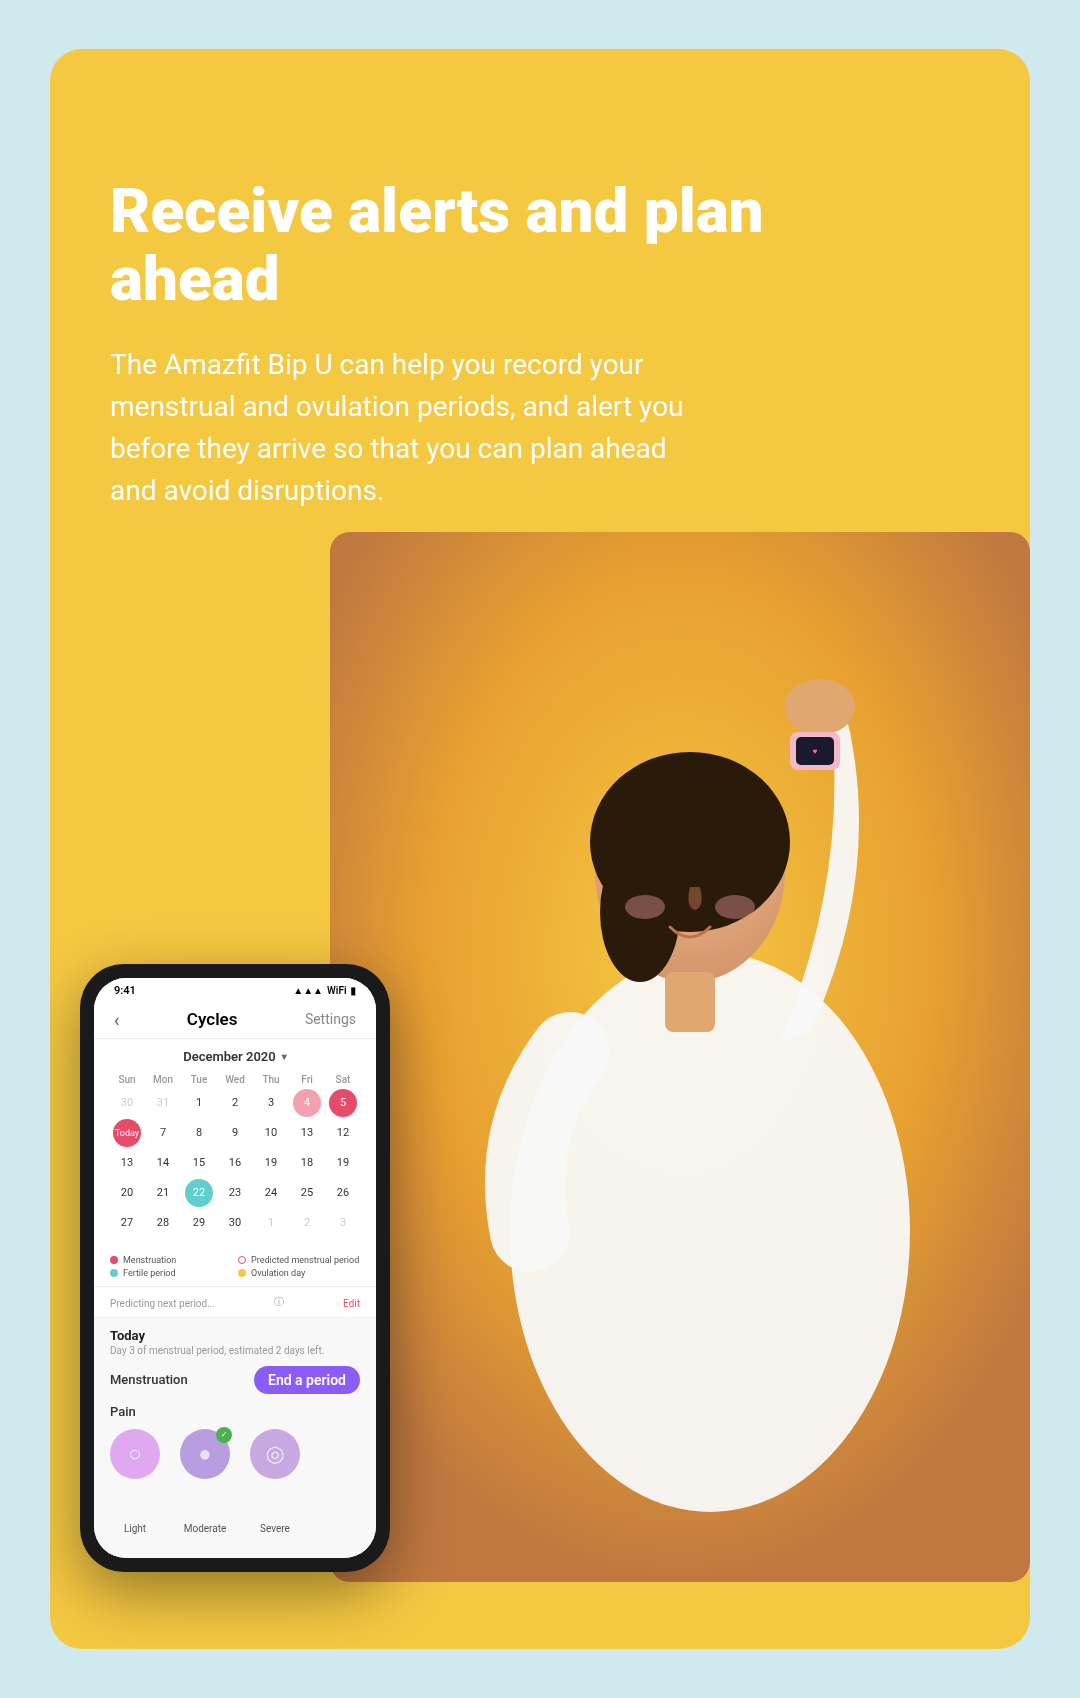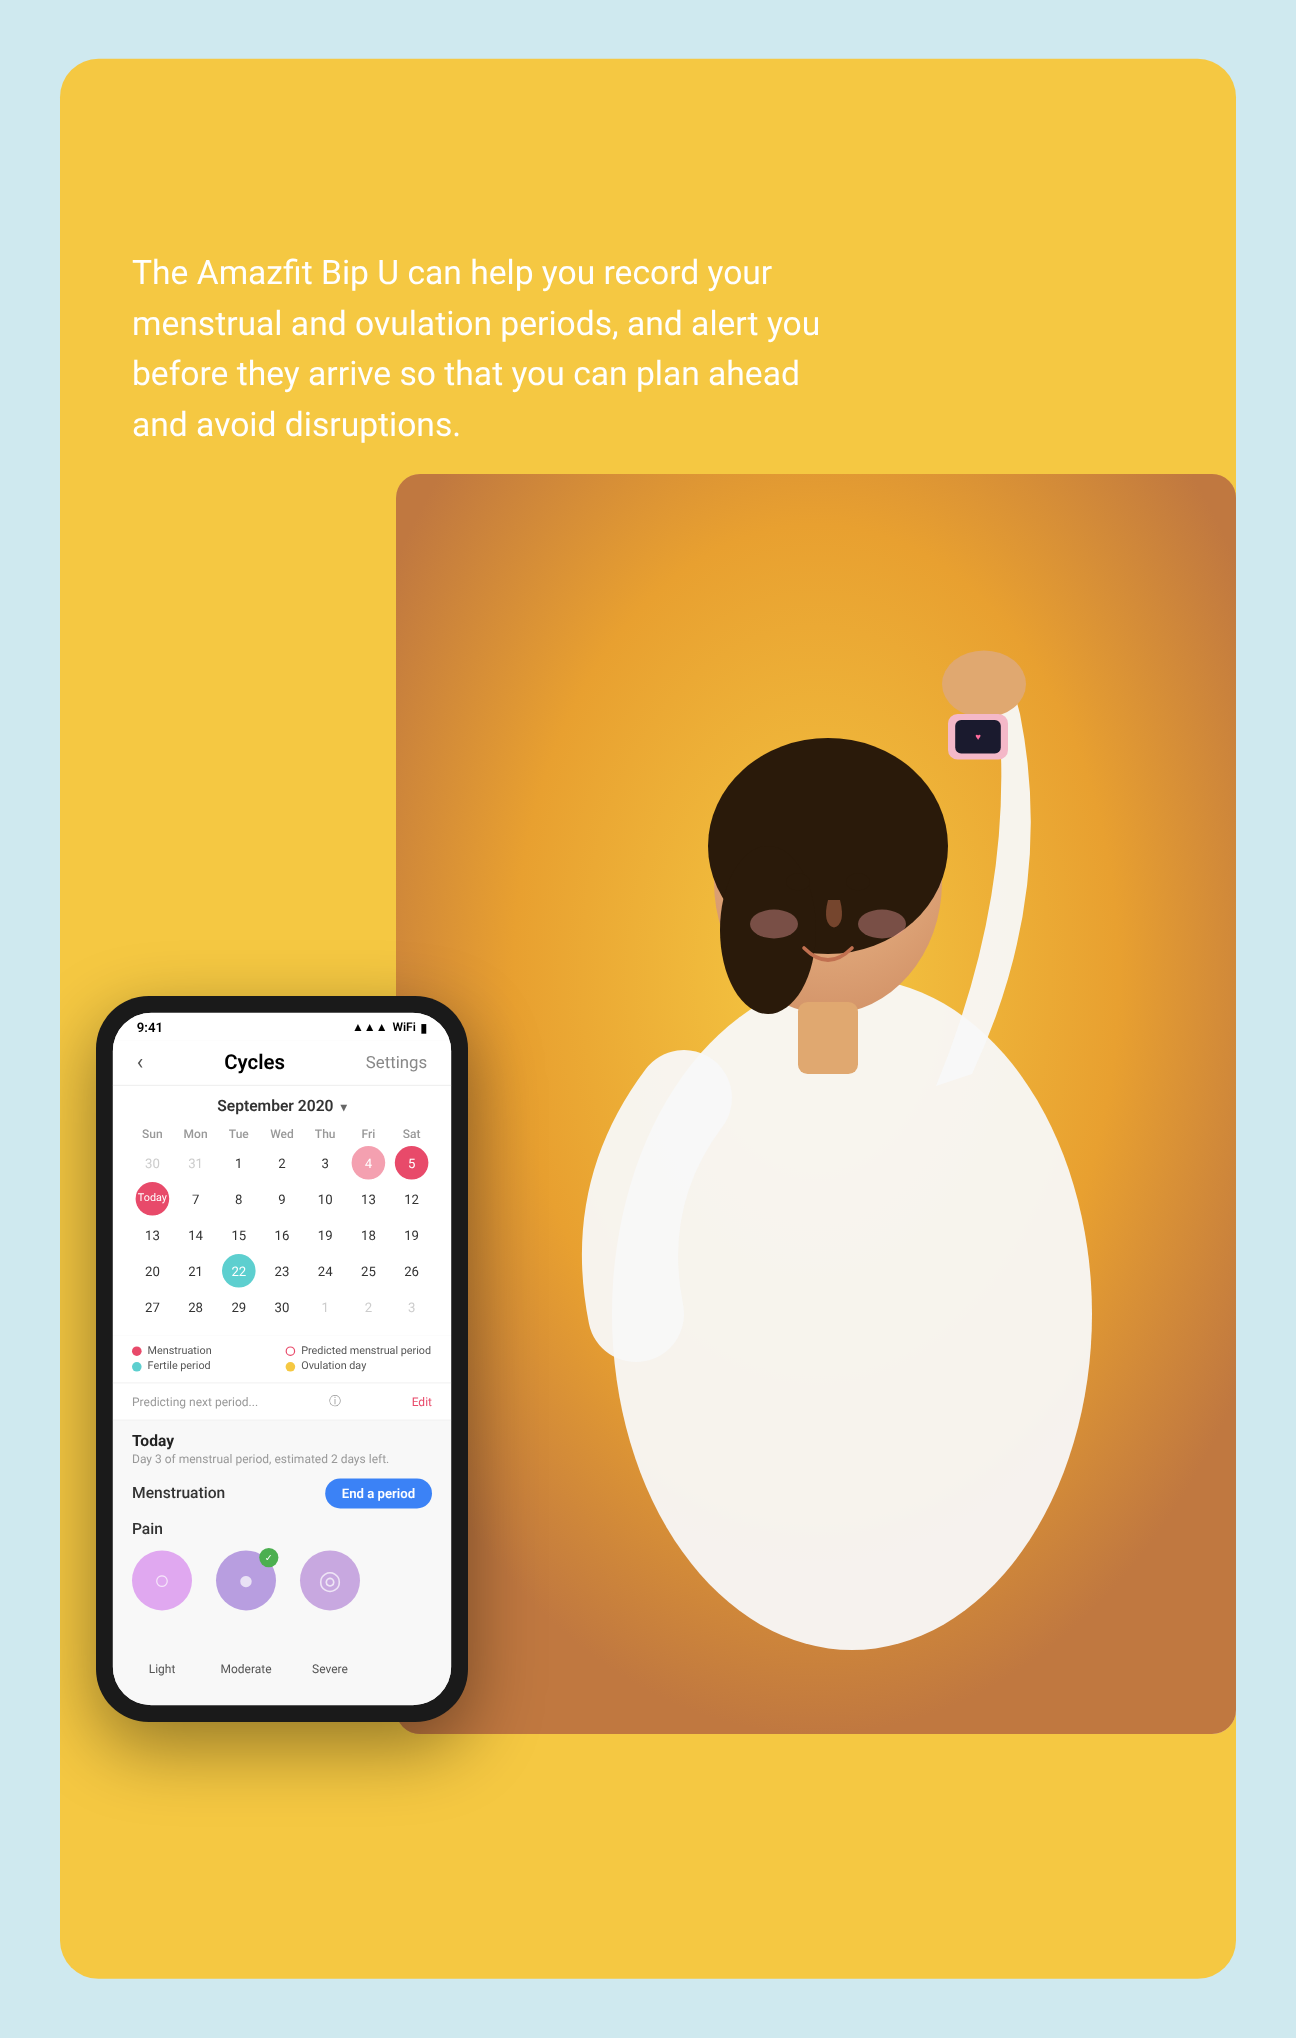--- a/index.html
+++ b/index.html
@@ -230,23 +230,23 @@
       justify-content: space-between;
       align-items: center;
       margin-bottom: 10px;
     }
     .menstruation-label {
       font-size: 13px;
       color: #333;
       font-weight: 500;
     }
     .end-period-btn {
-      background: #3b82f6;
-      color: #fff;
-      font-size: 11px;
+      background: #8b5cf6;
+      color: #fff;
+      font-size: 14px;
       padding: 6px 14px;
       border-radius: 16px;
       font-weight: 600;
     }
     .pain-label {
       font-size: 13px;
       color: #333;
       font-weight: 500;
       margin-bottom: 10px;
     }
@@ -294,20 +294,21 @@
       margin-top: 38px;
     }
   </style>
 </head>
 <body>
 
 <div class="main-card">
 
   <h1 class="headline">
     <br>
+    <span>Receive alerts and plan ahead</span>
   </h1>
 
   <p class="subtext">The Amazfit Bip U can help you record your menstrual and ovulation periods, and alert you before they arrive so that you can plan ahead and avoid disruptions.</p>
 
   <div class="content-area">
 
     <div class="woman-photo">
       <svg width="700" height="1050" viewBox="0 0 700 1050" xmlns="http://www.w3.org/2000/svg">
 
         <defs>
@@ -367,21 +368,21 @@
         </div>
 
         <div class="phone-header">
           <span class="back-arrow">‹</span>
           <span class="cycles-title">Cycles</span>
           <span class="settings-link">Settings</span>
         </div>
 
         <div class="calendar-section">
           <div class="month-header">
-            <span>September 2020</span>
+            <span>December 2020</span>
             <span class="chevron">▾</span>
           </div>
           <div class="cal-grid">
 
             <div class="cal-day-header">Sun</div>
             <div class="cal-day-header">Mon</div>
             <div class="cal-day-header">Tue</div>
             <div class="cal-day-header">Wed</div>
             <div class="cal-day-header">Thu</div>
             <div class="cal-day-header">Fri</div>

